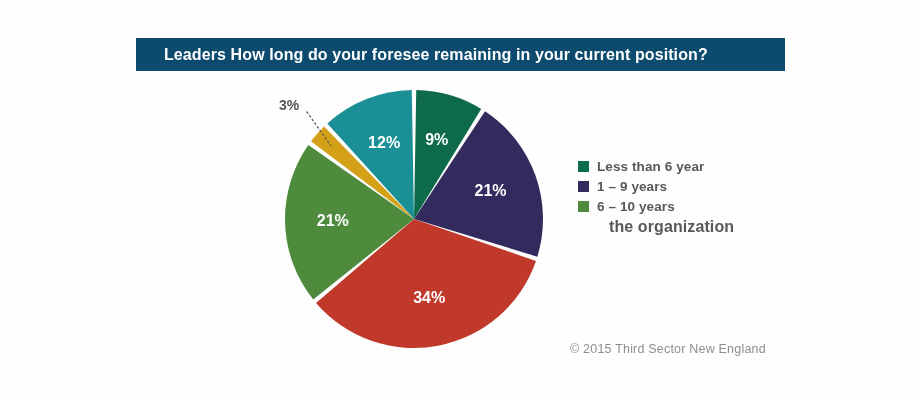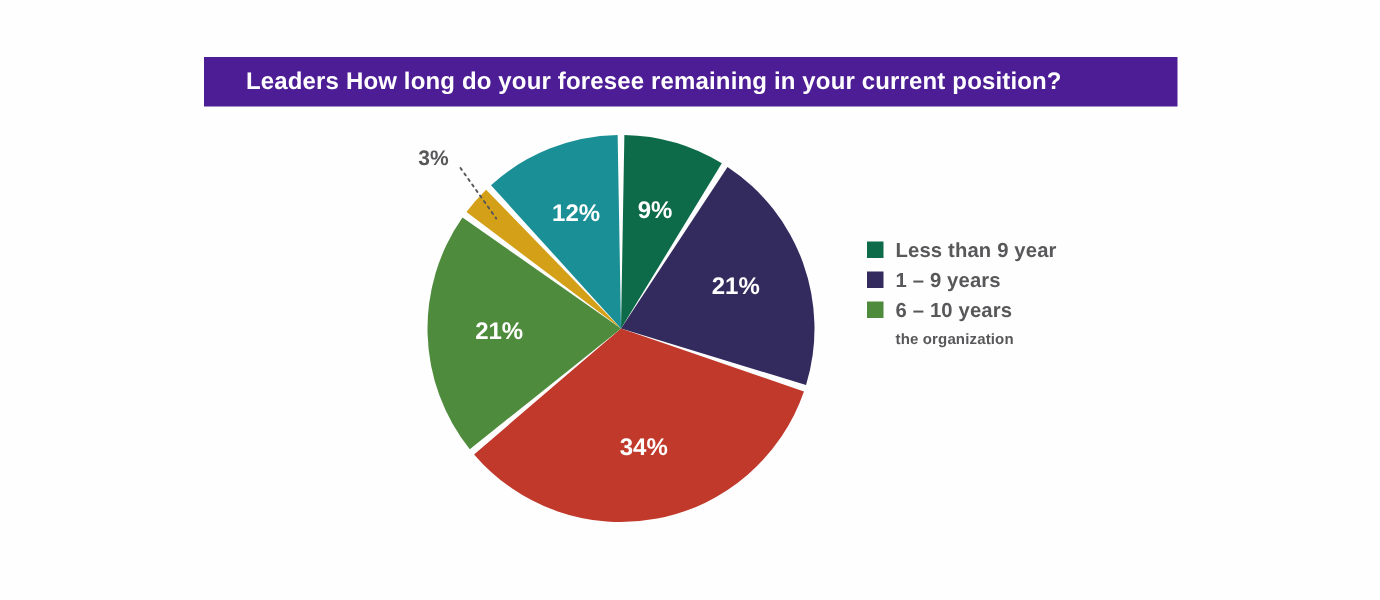--- a/index.html
+++ b/index.html
@@ -54,38 +54,38 @@
   }
   .legend-swatch{
     width:11px;height:11px;flex:0 0 11px;
     margin-top:3px;margin-right:8px;
   }
   .legend-text{
     font-size:13.5px;font-weight:bold;color:#58585a;
     line-height:17px;letter-spacing:.1px;
   }
   .legend-text2{
-    font-size:10px;font-weight:bold;color:#58585a;
+    font-size:16px;font-weight:bold;color:#58585a;
     line-height:17px;letter-spacing:.1px;
-    margin-left:19px;
+    margin-left:31px;
   }
 
   
   .copyright{
     position:absolute;left:570px;top:342px;
     font-size:12.5px;color:#8e8e90;letter-spacing:.2px;
     white-space:pre;
   }
 </style>
 </head>
 <body>
 
 <div id="stage">
 
-  <div class="banner" style="background: #4c1d95; padding-left: 28px;">
+  <div class="banner" style="background: #0c4a6e; padding-left: 28px;">
     <span class="banner-strong">Leaders</span>
       <span class="banner-rest"> How long do your foresee remaining in your current position?</span>
   </div>
 
   <div class="pie-wrap">
     <svg class="pie" viewBox="0 0 300 290" xmlns="http://www.w3.org/2000/svg">
       <g id="slices">
           <path d="M 144 143 L 146.25 14.02 A 129 129 0 0 1 211.21 32.89 Z" fill="#0d6b4a"></path>
           <path d="M 144 143 L 215.01 35.30 A 129 129 0 0 1 267.36 180.72 Z" fill="#332a5e"></path>
           <path d="M 144 143 L 265.97 185.00 A 129 129 0 0 1 46.05 226.95 Z" fill="#c0392b"></path>
@@ -104,33 +104,34 @@
           <text x="19" y="30" class="callout-label">3%</text>
           <text x="114.1" y="67.4" class="slice-label">12%</text>
         </g>
     </svg>
   </div>
 
   <div class="legend">
 
     <div class="legend-row">
       <span class="legend-swatch" style="background: rgb(13, 107, 74);"></span>
-      <span class="legend-text">Less than 9 year</span>
+      <span class="legend-text">Less than 6 year</span>
     </div>
 
     <div class="legend-row">
       <span class="legend-swatch" style="background: rgb(51, 42, 94);"></span>
       <span class="legend-text">1 – 9 years</span>
     </div>
 
 
     <div class="legend-row">
       <span class="legend-swatch" style="background: rgb(78, 139, 60);"></span>
       <span class="legend-text">6 – 10 years</span>
     </div>
 
 
 
     <div class="legend-text2">the organization</div>
   </div>
 
+  <div class="copyright">© 2015 Third Sector New England</div>
 
 </div>
 
 </body></html>

